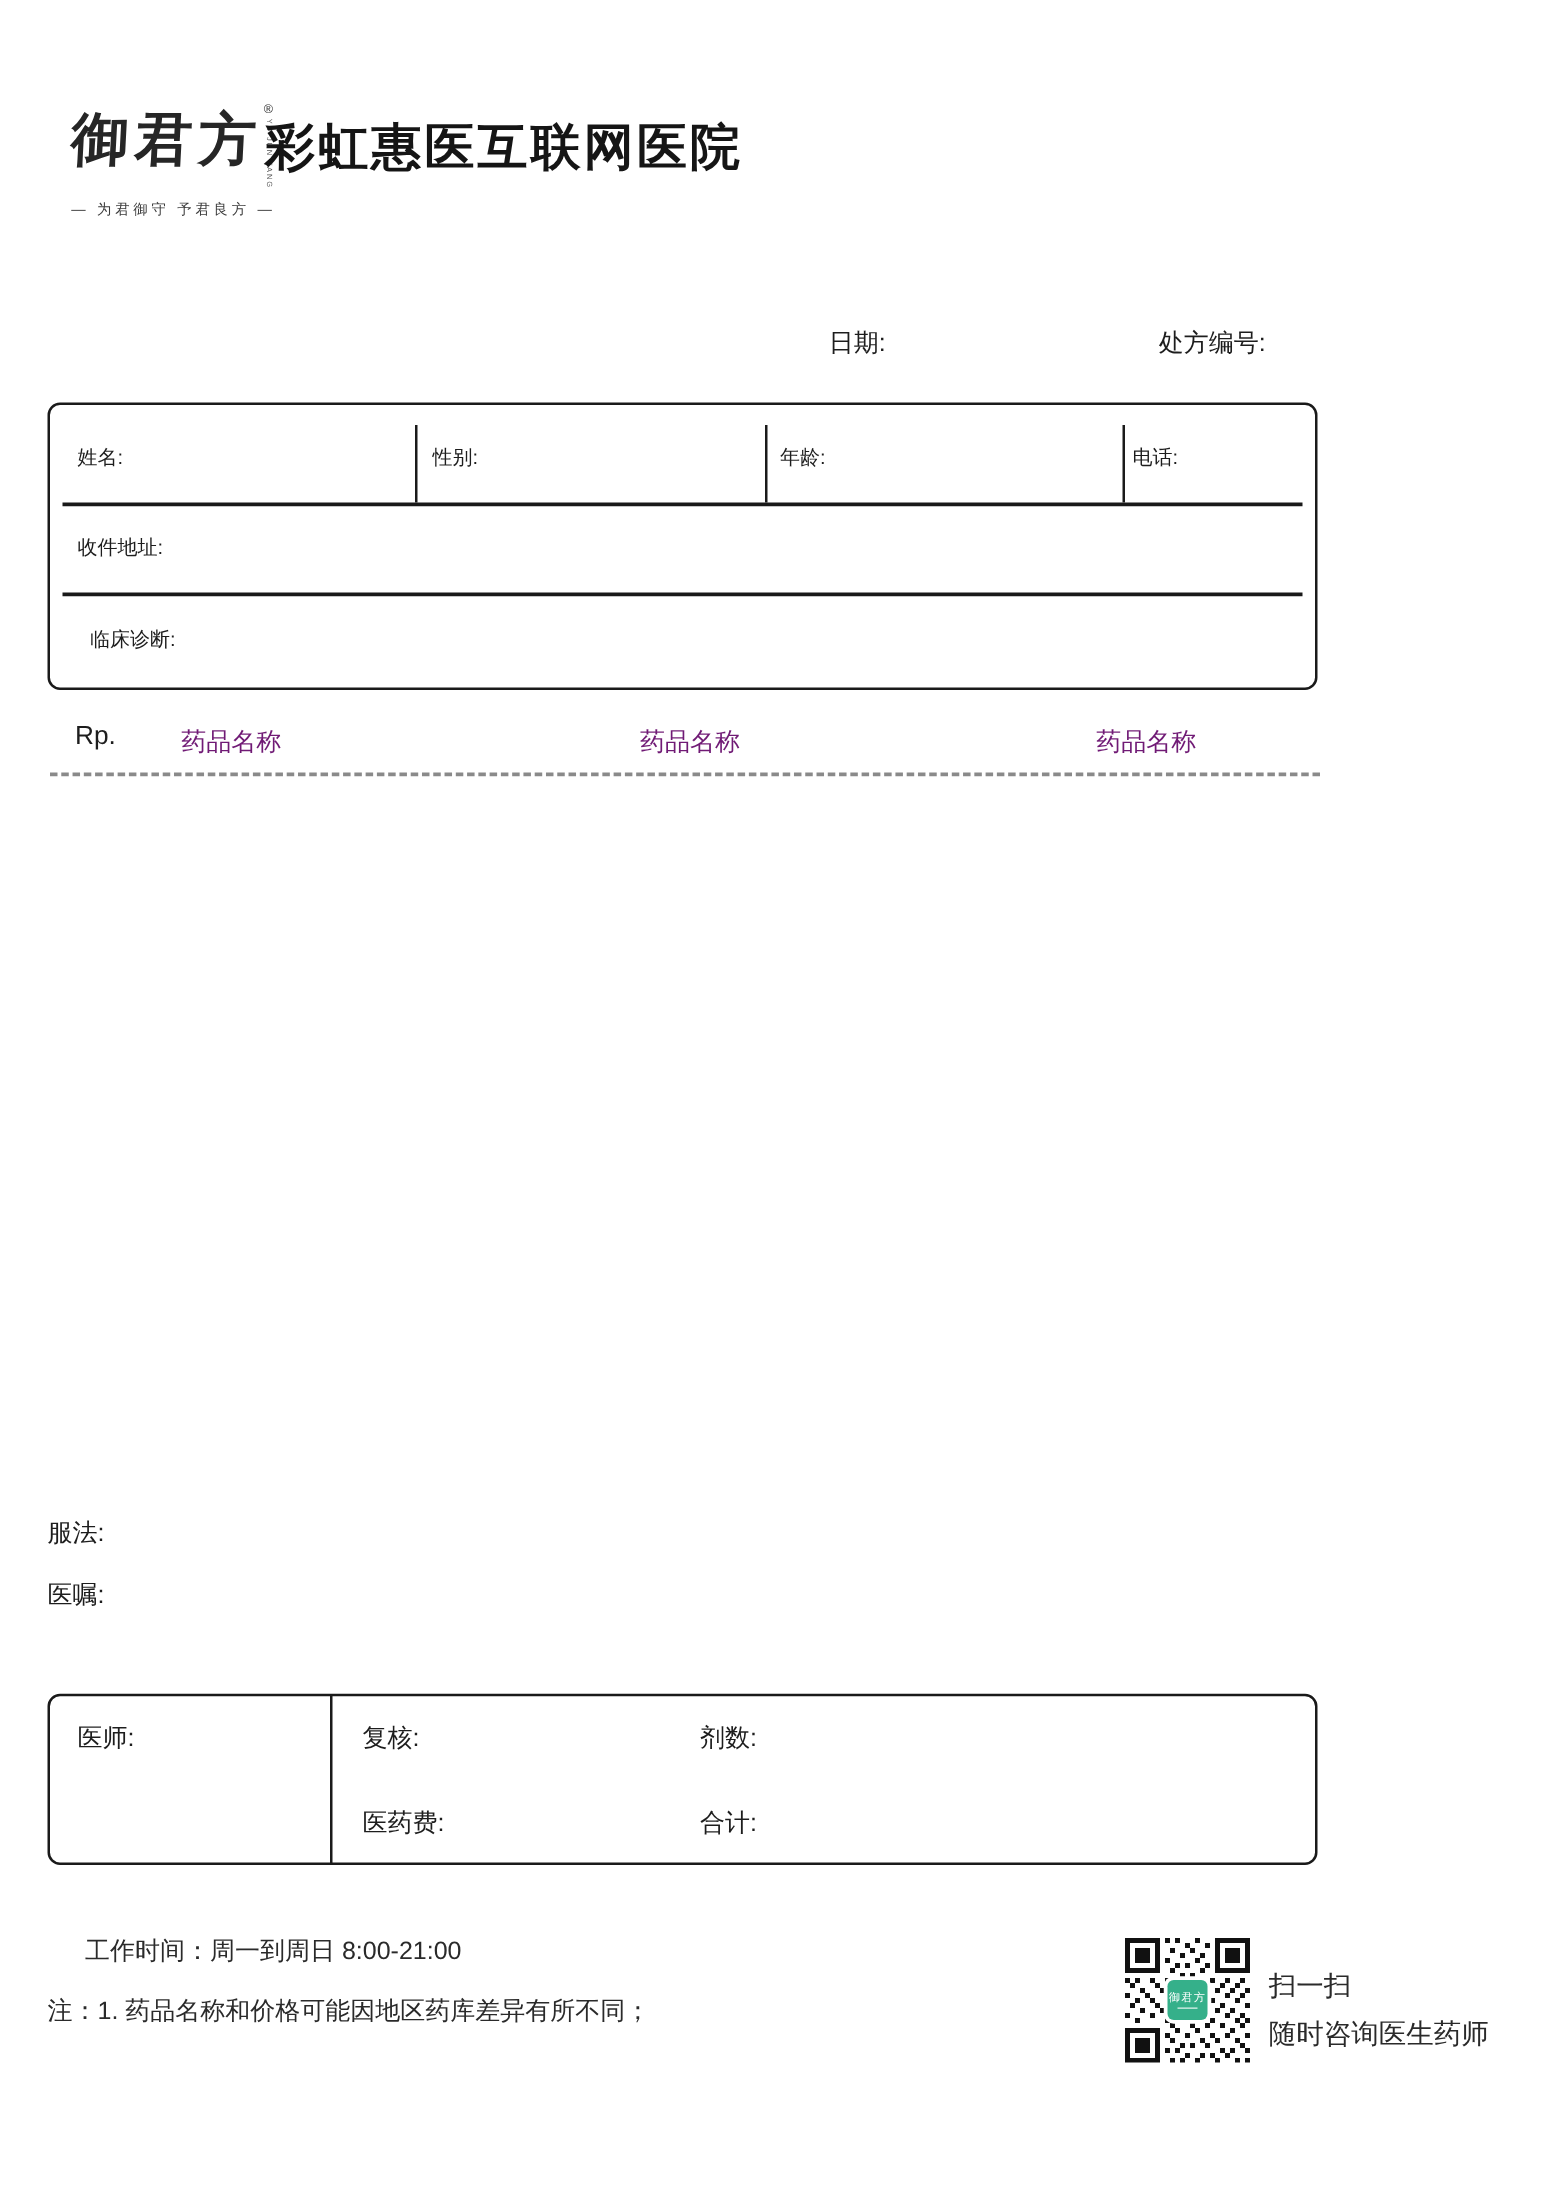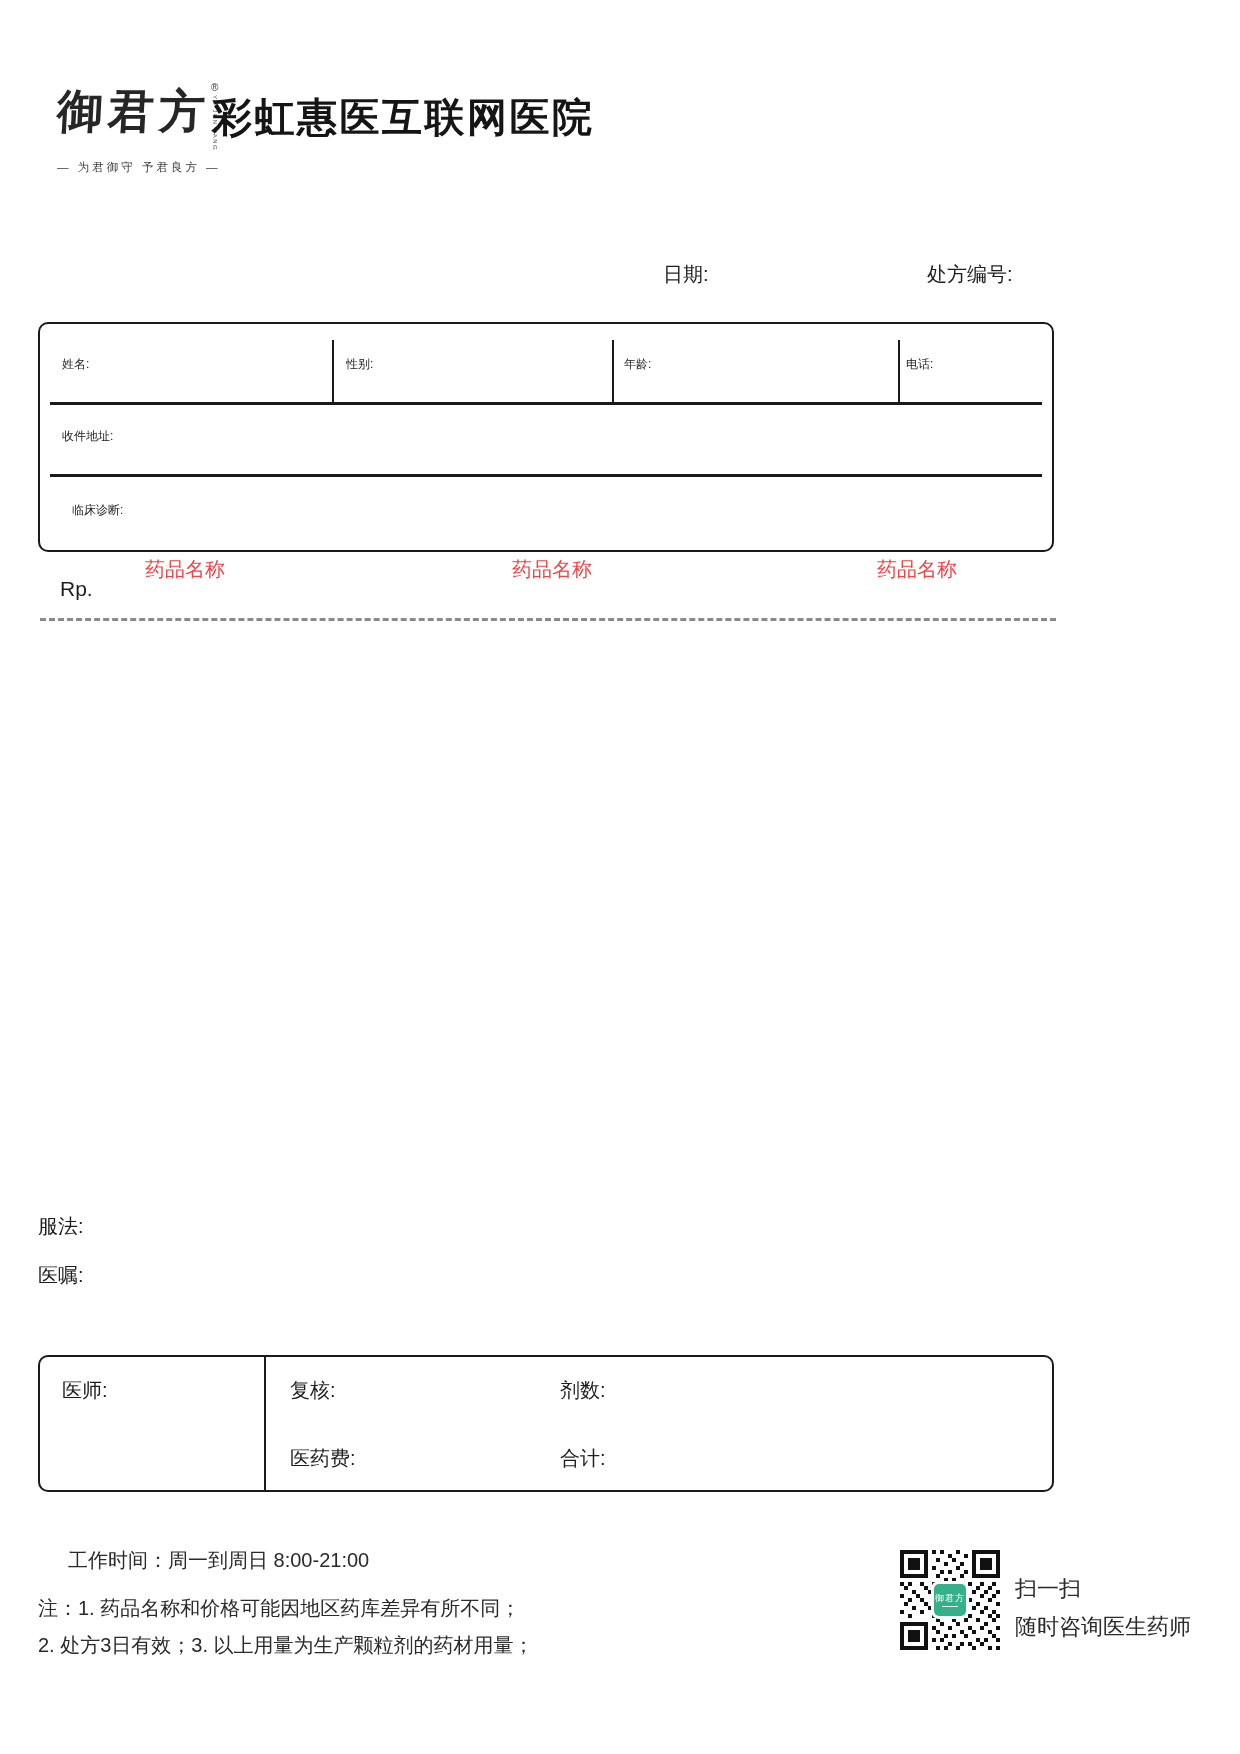--- a/index.html
+++ b/index.html
@@ -25,34 +25,34 @@
   }
   
   .notice-text{position:absolute;left:38px;top:263px;font-size:19px;color:#2a2a2a;}
   .date-label{position:absolute;left:663px;top:261px;font-size:20px;color:#1d1d1d;}
   .rxno-label{position:absolute;left:927px;top:261px;font-size:20px;color:#1d1d1d;text-align:right;}
   
   .patient-box{
     position:absolute;left:38px;top:322px;width:1016px;height:230px;
     border:2.5px solid #1a1a1a;border-radius:10px;box-sizing:border-box;background:#fff;
   }
-  .pb-label{position:absolute;font-size:12px;color:#1d1d1d;white-space:nowrap;}
+  .pb-label{position:absolute;font-size:16px;color:#1d1d1d;white-space:nowrap;}
   .lbl-name{left:22px;top:32px;}
   .lbl-gender{left:306px;top:32px;}
   .lbl-age{left:584px;top:32px;}
   .lbl-phone{left:866px;top:32px;}
   .pb-vline{position:absolute;top:16px;height:62px;width:2px;background:#1a1a1a;}
   .v1{left:292px;} .v2{left:572px;} .v3{left:858px;}
   .pb-hline{position:absolute;left:10px;right:10px;height:2.5px;background:#1a1a1a;}
   .h1{top:78px;} .h2{top:150px;}
   .lbl-address{left:22px;top:104px;}
   .lbl-diagnosis{left:32px;top:178px;}
   
   .rp-label{position:absolute;left:60px;top:577px;font-size:21px;color:#1d1d1d;}
-  .rp-col{position:absolute;top:556px;font-size:20px;color:#ef4444;}
+  .rp-col{position:absolute;top:580px;font-size:20px;color:#701a75;}
   .rp-c1{left:145px;} .rp-c2{left:512px;} .rp-c3{left:877px;}
   .dash-line{position:absolute;left:40px;top:618px;width:1016px;height:0;border-top:3px dashed #8a8a8a;}
   
   .usage-label{position:absolute;left:38px;top:1213px;font-size:20px;color:#1d1d1d;}
   .advice-label{position:absolute;left:38px;top:1262px;font-size:20px;color:#1d1d1d;}
   
   .sig-box{
     position:absolute;left:38px;top:1355px;width:1016px;height:137px;
     border:2.5px solid #1a1a1a;border-radius:10px;box-sizing:border-box;background:#fff;
   }
@@ -125,21 +125,20 @@
     <span class="sig-vline"></span>
     <span class="sig-label lbl-doctor">医师:</span>
     <span class="sig-label lbl-review">复核:</span>
     <span class="sig-label lbl-doses">剂数:</span>
     <span class="sig-label lbl-fee">医药费:</span>
     <span class="sig-label lbl-total">合计:</span>
   </div>
 
   <div class="foot-line fl1">工作时间：周一到周日  8:00-21:00</div>
   <div class="foot-line fl2">注：1. 药品名称和价格可能因地区药库差异有所不同；</div>
-  <div class="foot-line fl3">2. 处方3日有效；3. 以上用量为生产颗粒剂的药材用量；</div>
 
   <div class="qr-wrap">
     <svg viewBox="0 0 25 25" shape-rendering="crispEdges">
       <g fill="#111111">
         <rect x="0" y="0" width="7" height="7"></rect>
           <rect x="18" y="0" width="7" height="7"></rect>
           <rect x="0" y="18" width="7" height="7"></rect>
       </g>
       <g fill="#ffffff">
         <rect x="1" y="1" width="5" height="5"></rect>

